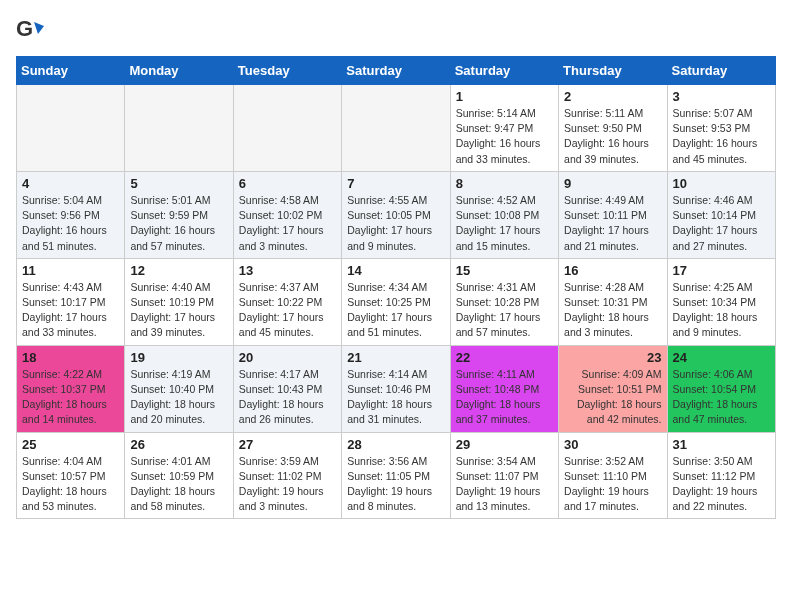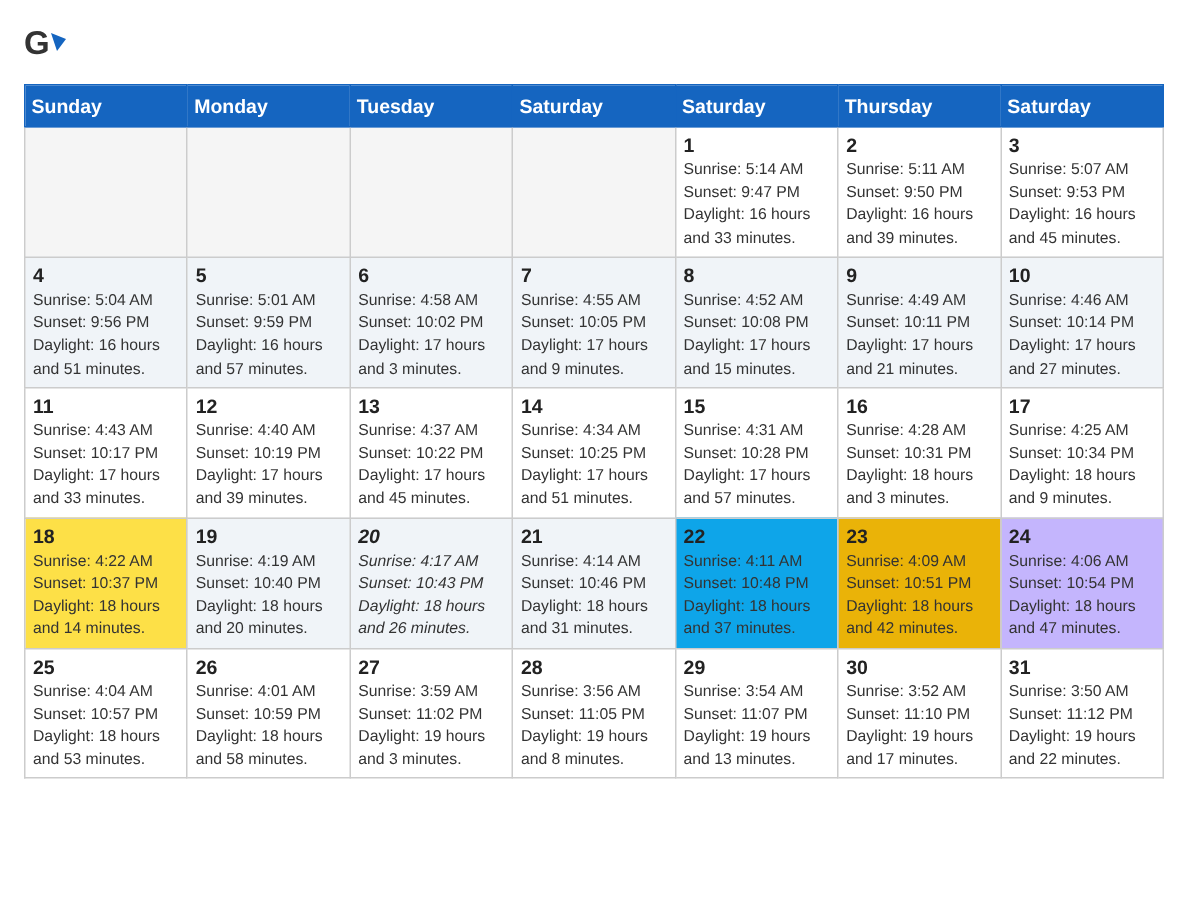--- a/index.html
+++ b/index.html
@@ -197,45 +197,45 @@
         <td>
           <div class="day-number">16</div>
           <div class="cell-content">Sunrise: 4:28 AM<br>Sunset: 10:31 PM<br>Daylight: 18 hours and 3 minutes.</div>
         </td>
         <td>
           <div class="day-number">17</div>
           <div class="cell-content">Sunrise: 4:25 AM<br>Sunset: 10:34 PM<br>Daylight: 18 hours and 9 minutes.</div>
         </td>
       </tr>
       <tr>
-        <td style="background: #fde047;">
+        <td style="background: #ec4899;">
           <div class="day-number">18</div>
           <div class="cell-content">Sunrise: 4:22 AM<br>Sunset: 10:37 PM<br>Daylight: 18 hours and 14 minutes.</div>
         </td>
         <td style="background: rgb(240, 244, 248);">
           <div class="day-number">19</div>
           <div class="cell-content">Sunrise: 4:19 AM<br>Sunset: 10:40 PM<br>Daylight: 18 hours and 20 minutes.</div>
         </td>
-        <td style="background: rgb(240, 244, 248); font-style: italic;">
+        <td style="background: rgb(240, 244, 248);">
           <div class="day-number">20</div>
           <div class="cell-content">Sunrise: 4:17 AM<br>Sunset: 10:43 PM<br>Daylight: 18 hours and 26 minutes.</div>
         </td>
         <td style="background: rgb(240, 244, 248); margin-top: 27px;">
           <div class="day-number">21</div>
           <div class="cell-content">Sunrise: 4:14 AM<br>Sunset: 10:46 PM<br>Daylight: 18 hours and 31 minutes.</div>
         </td>
-        <td style="background: #0ea5e9;">
+        <td style="background: #d946ef;">
           <div class="day-number">22</div>
           <div class="cell-content">Sunrise: 4:11 AM<br>Sunset: 10:48 PM<br>Daylight: 18 hours and 37 minutes.</div>
         </td>
-        <td style="background: #eab308;">
+        <td style="background: #fca5a5; text-align: right;">
           <div class="day-number">23</div>
           <div class="cell-content">Sunrise: 4:09 AM<br>Sunset: 10:51 PM<br>Daylight: 18 hours and 42 minutes.</div>
         </td>
-        <td style="background: #c4b5fd;">
+        <td style="background: #22c55e;">
           <div class="day-number">24</div>
           <div class="cell-content">Sunrise: 4:06 AM<br>Sunset: 10:54 PM<br>Daylight: 18 hours and 47 minutes.</div>
         </td>
       </tr>
       <tr>
         <td>
           <div class="day-number">25</div>
           <div class="cell-content">Sunrise: 4:04 AM<br>Sunset: 10:57 PM<br>Daylight: 18 hours and 53 minutes.</div>
         </td>
         <td>

